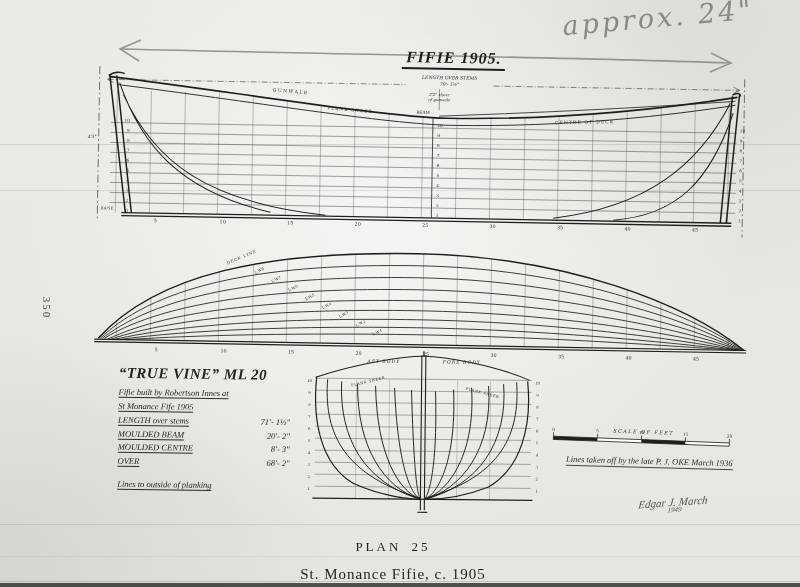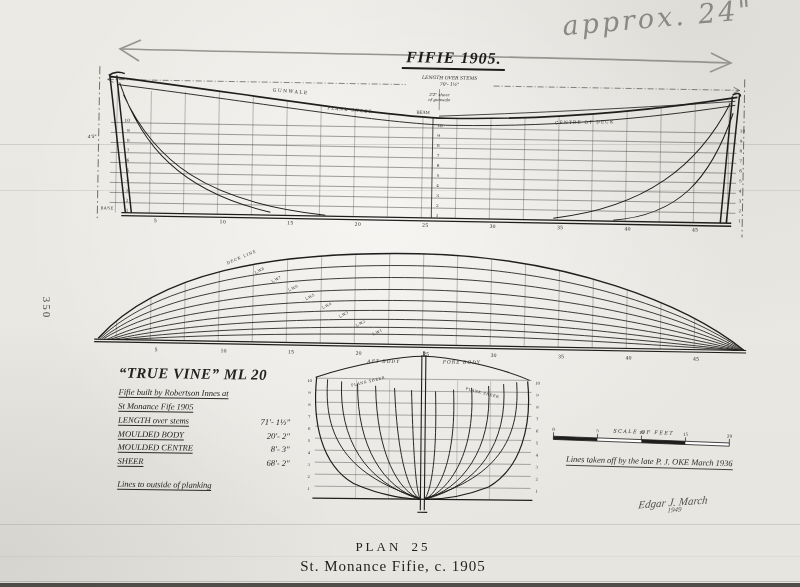--- a/index.html
+++ b/index.html
@@ -27,21 +27,21 @@
   .tb .row .lab{border-bottom:1px solid #2a2a28;}
   .tb .row .val{margin-left:auto;padding-right:18px;white-space:nowrap;}
   .tb .note{font-size:8.5px;border-bottom:1px solid #2a2a28;width:fit-content;margin-top:12px;}
   .credit{font-style:italic;font-size:8.5px;color:#2e2e2c;border-bottom:1px solid #444;
     transform:rotate(1.5deg);white-space:nowrap;padding-bottom:1px;}
   .sig{transform:rotate(-4deg) skewX(-10deg);color:#55534e;font-style:italic;}
   .sig .nm{font-size:11px;white-space:nowrap;}
   .sig .yr{font-size:7px;margin-left:30px;margin-top:-2px;}
   .caption{left:0;width:786px;text-align:center;color:#1f1f1d;}
   .cap1{font-size:13px;letter-spacing:3px;word-spacing:4px;}
-  .cap2{font-size:15px;letter-spacing:1px;margin-top:3px;}
+  .cap2{font-size:15px;letter-spacing:1px;margin-top:11px;}
   .sidenum{transform:rotate(90deg);font-size:11px;letter-spacing:2px;color:#4c4a46;}
 </style>
 </head>
 <body>
 
 <div class="sheet">
 
   <div class="crease" style="top:144px;opacity:.28;"></div>
   <div class="crease" style="top:190px;opacity:.20;"></div>
   <div class="crease" style="top:524px;opacity:.30;"></div>
@@ -251,29 +251,29 @@
 
   <div class="abs tb" style="left:118px;top:366px;">
     <div class="name">“TRUE VINE” ML 20</div>
     <div class="line">Fifie built by Robertson Innes at</div>
     <div class="line">St Monance Fife  1905</div>
     <div class="row">
       <span class="lab">LENGTH over stems</span>
       <span class="val">71'- 1½"</span>
     </div>
     <div class="row">
-      <span class="lab">MOULDED BODY</span>
+      <span class="lab">MOULDED BEAM</span>
       <span class="val">20'- 2"</span>
     </div>
     <div class="row">
       <span class="lab">MOULDED CENTRE</span>
       <span class="val">8'- 3"</span>
     </div>
     <div class="row">
-      <span class="lab">SHEER</span>
+      <span class="lab">OVER</span>
       <span class="val">68'- 2"</span>
     </div>
     <div class="note">Lines to outside of planking</div>
   </div>
 
   <svg class="abs" style="left:548px;top:422px;transform:rotate(2.2deg);transform-origin:0 0;" width="190" height="32" viewBox="0 0 190 32">
     <text x="96" y="8" text-anchor="middle" font-size="5" letter-spacing="1.4" font-style="italic">SCALE OF FEET</text>
     <rect x="6" y="14" width="176" height="3.2" fill="#fff" stroke="#1e1e1c" stroke-width=".8"></rect>
     <rect x="6" y="14" width="44" height="3.2" fill="#1e1e1c"></rect>
     <rect x="94" y="14" width="44" height="3.2" fill="#1e1e1c"></rect>

